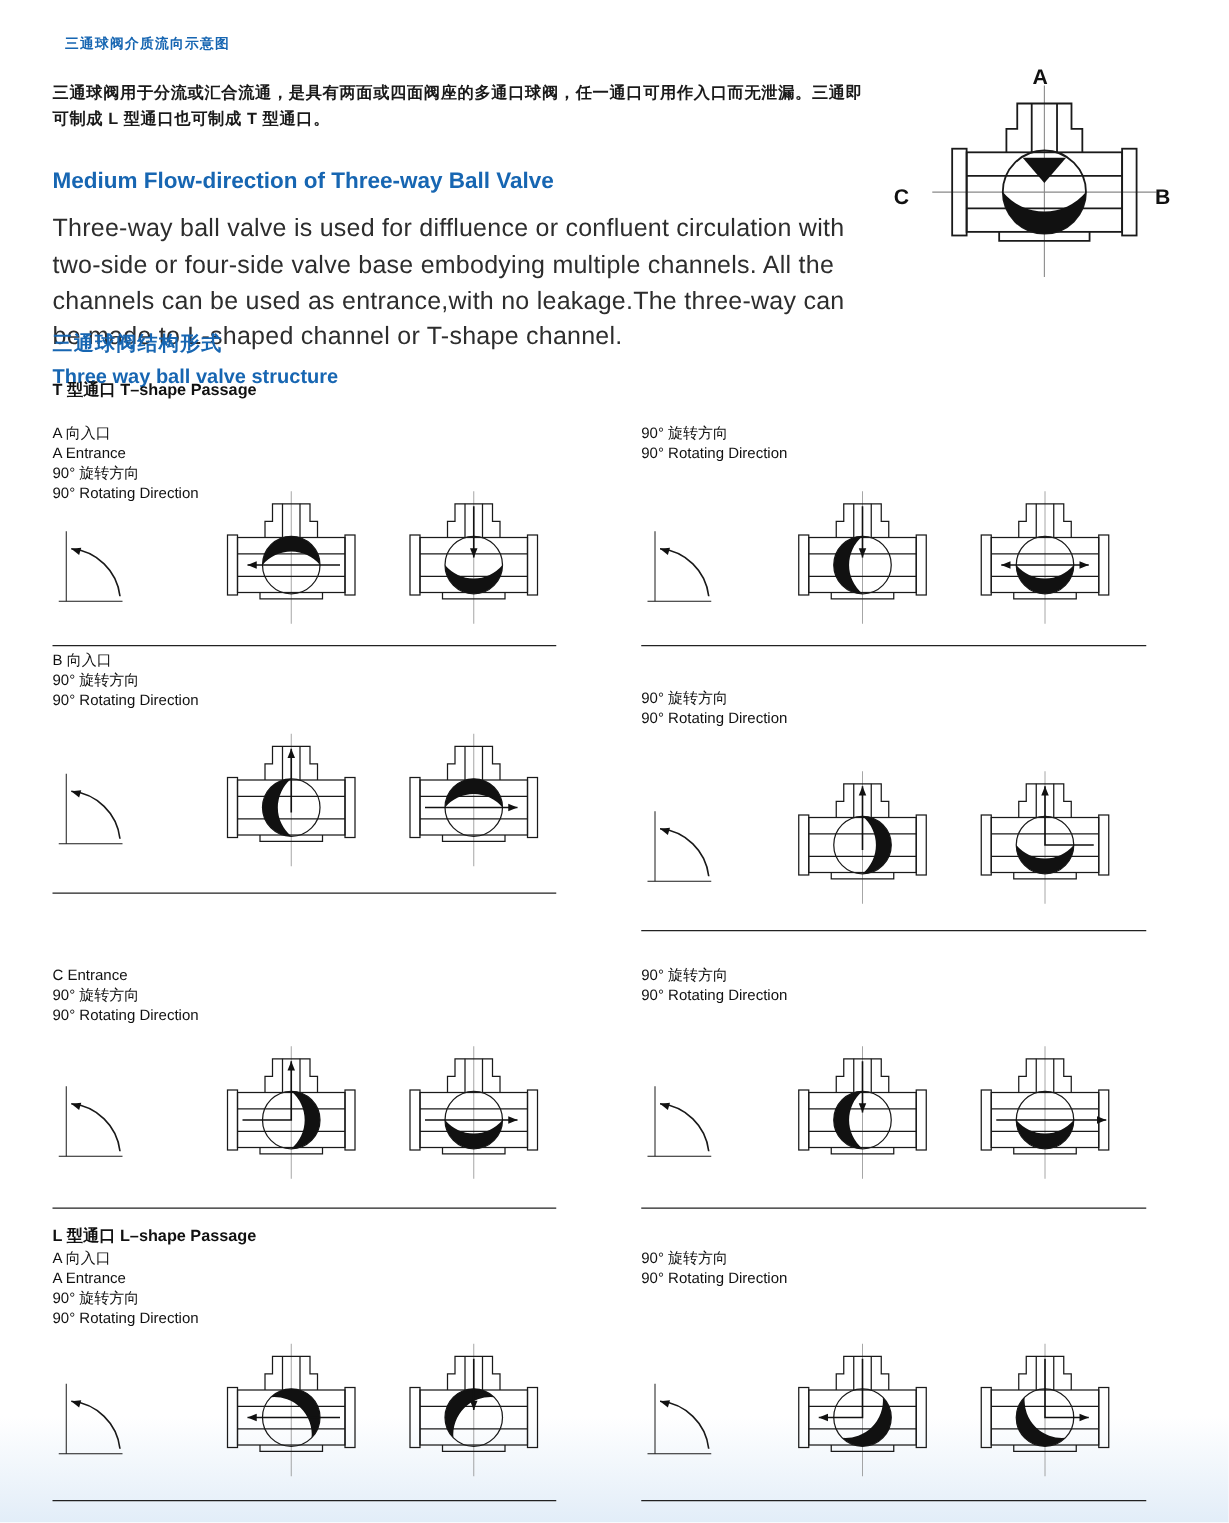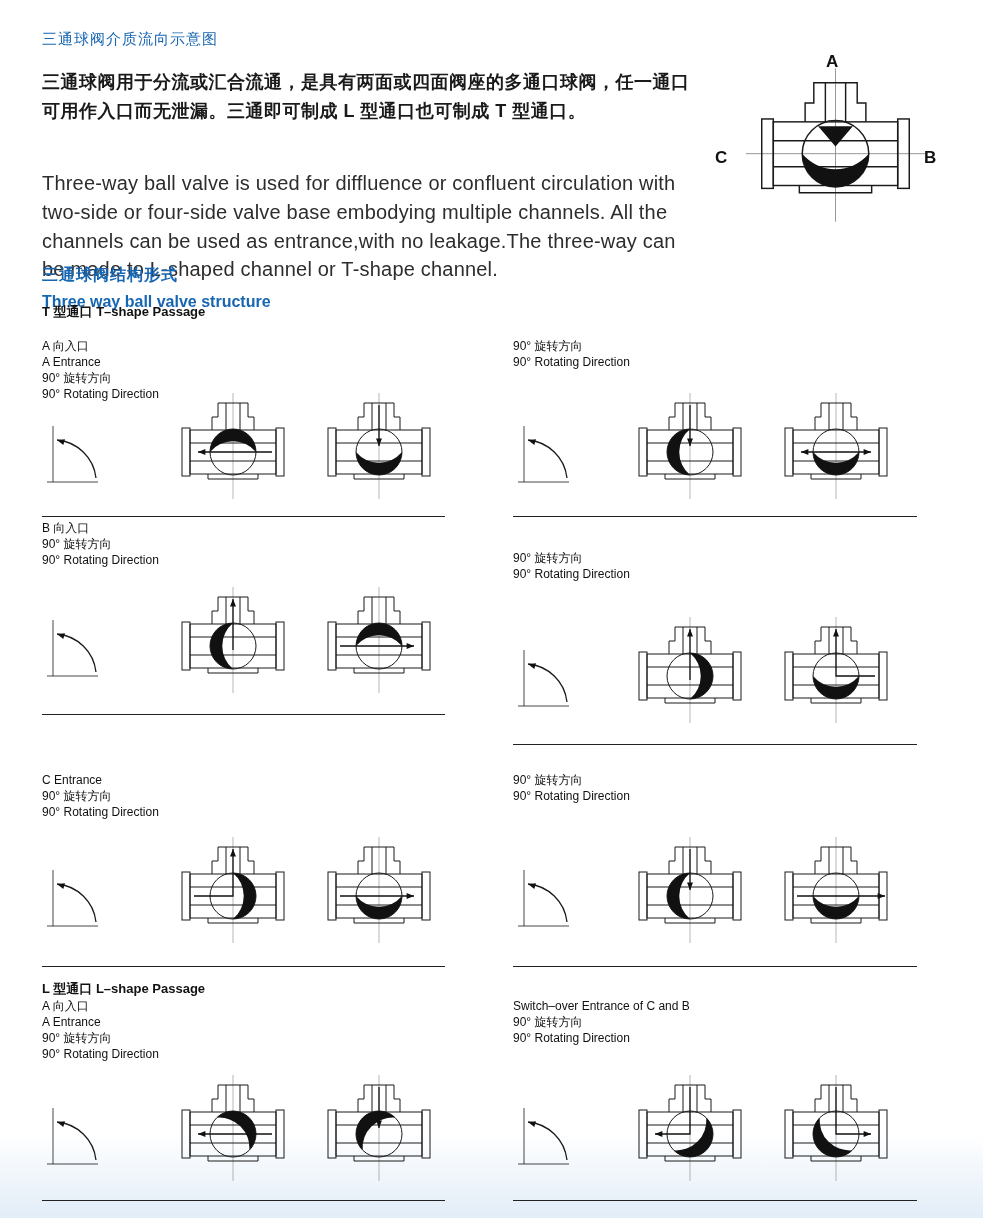--- a/index.html
+++ b/index.html
@@ -2,22 +2,22 @@
 <html><head>
 <meta charset="utf-8">
 <style>
   *{box-sizing:border-box}
   html,body{margin:0;padding:0;background:#fff}
   .page{position:relative;width:983px;height:1218px;overflow:hidden;
         background:linear-gradient(180deg,#ffffff 0%,#ffffff 93%,#e2edf8 100%);
         font-family:"Liberation Sans","DejaVu Sans",sans-serif;color:#1a1a1a}
   .abs{position:absolute}
   .h-blue{color:#1766b2}
-  .title-zh{left:42px;top:20px;font-size:15px;font-weight:400;letter-spacing:1px}
-  .intro-zh{left:42px;top:50px;width:652px;font-size:18px;font-weight:700;line-height:1.62;letter-spacing:.5px}
+  .title-zh{left:52px;top:20px;font-size:11px;font-weight:700;letter-spacing:1px}
+  .intro-zh{left:42px;top:50px;width:652px;font-size:13px;font-weight:700;line-height:1.62;letter-spacing:.5px}
   .title-en{left:42px;top:119px;font-size:18px;font-weight:600}
   .intro-en{left:42px;top:149px;width:656px;font-size:20px;line-height:1.44;color:#2d2d2d;letter-spacing:.2px}
   .sec-zh{left:42px;top:252px;font-size:16px;font-weight:700;letter-spacing:1px}
   .sec-en{left:42px;top:277px;font-size:16px;font-weight:700}
   .passage{left:42px;font-size:13px;font-weight:700;color:#111}
   .t-passage{top:303px}
   .l-passage{top:980px}
   .group{position:absolute}
   .glabels div{font-size:12px;line-height:1.34;white-space:nowrap;color:#111}
   .drow{position:absolute;left:0;display:flex;align-items:flex-end}
@@ -33,20 +33,21 @@
   .overview{left:741px;top:64px;line-height:0}
   .port-label{font-size:17px;font-weight:600;color:#111}
 </style>
 </head>
 <body>
 
 <div class="page">
 
   <h1 class="abs h-blue title-zh">三通球阀介质流向示意图</h1>
   <p class="abs intro-zh">三通球阀用于分流或汇合流通，是具有两面或四面阀座的多通口球阀，任一通口可用作入口而无泄漏。三通即可制成 L 型通口也可制成 T 型通口。</p>
+  <h2 class="abs h-blue title-en">Medium Flow-direction of  Three-way Ball Valve</h2>
   <p class="abs intro-en">Three-way ball valve is used for diffluence or confluent circulation with two-side or four-side valve base embodying multiple channels. All the channels can be used as entrance,with no leakage.The three-way can be made to L-shaped channel or T-shape channel.</p>
 
   <span class="abs overview valve-slot"><svg width="189" height="162" viewBox="0 0 130 112" xmlns="http://www.w3.org/2000/svg">
     <line x1="65" y1="3" x2="65" y2="109" stroke="#888" stroke-width="0.6"></line>
     <line x1="3" y1="62" x2="127" y2="62" stroke="#888" stroke-width="0.6"></line>
     <g fill="none" stroke="#1a1a1a" stroke-width="1">
       <rect x="14" y="38" width="8" height="48"></rect>
       <rect x="108" y="38" width="8" height="48"></rect>
       <rect x="22" y="40" width="86" height="44"></rect>
       <path d="M44 40 V27 H50 V13 H80 V27 H86 V40"></path>
@@ -479,21 +480,20 @@
 
     <path d="M65 15 L 65 56" fill="none" stroke="#111" stroke-width="1.3"></path>
             <polygon points="65,56 62.0,48.6 68.0,48.6" fill="#111"></polygon>
   </svg></span>
     </div>
     <div class="rule"></div>
   </section>
 
   <section class="group r4 gr" style="left:513px;top:998px;width:404px">
     <div class="glabels">
-      <div>Switch–over Entrance of C and B</div>
       <div>90°  旋转方向</div>
       <div>90°   Rotating Direction</div>
     </div>
     <div class="drow">
       <span class="arc-slot"><svg width="58" height="66" viewBox="0 0 58 66" xmlns="http://www.w3.org/2000/svg">
     <g fill="none" stroke="#1a1a1a">
       <line x1="9" y1="6" x2="9" y2="62" stroke-width="0.8"></line>
       <line x1="3" y1="62" x2="54" y2="62" stroke-width="0.8"></line>
       <path d="M52 58 A43 43 0 0 0 13 20" stroke-width="1.3"></path>
     </g>

